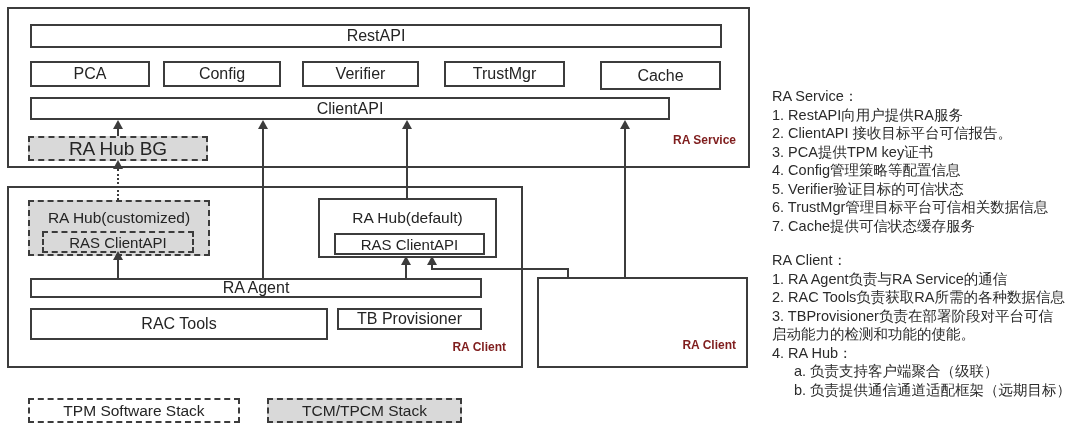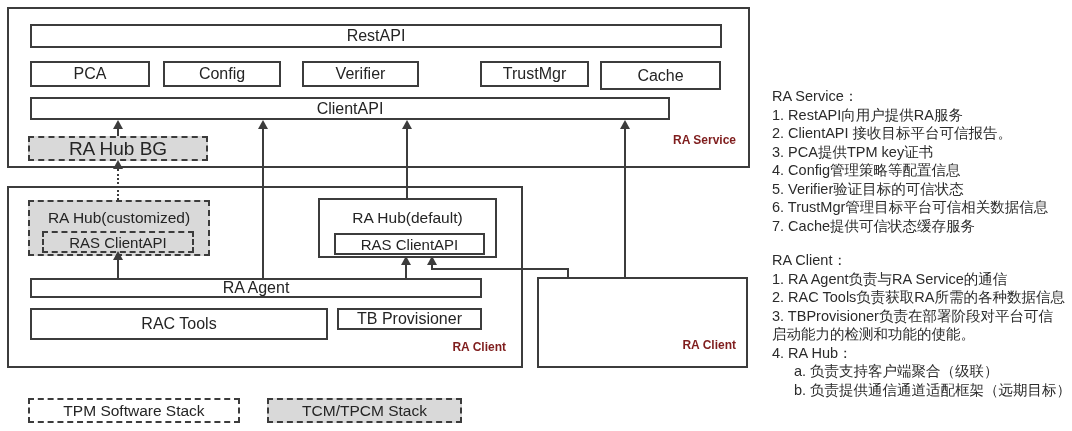--- a/index.html
+++ b/index.html
@@ -45,21 +45,21 @@
 
 <div class="canvas">
 
   <div class="box" style="left:7px;top:7px;width:743px;height:161px;"></div>
 
   <div class="box" style="left:30px;top:24px;width:692px;height:24px;">RestAPI</div>
 
   <div class="box" style="left:30px;top:61px;width:120px;height:26px;">PCA</div>
   <div class="box" style="left:302px;top:61px;width:117px;height:26px;">Verifier</div>
   <div class="box" style="left:163px;top:61px;width:118px;height:26px;">Config</div>
-  <div class="box" style="left:480px;top:61px;width:109px;height:26px;">TrustMgr</div>
+  <div class="box" style="left:444px;top:61px;width:121px;height:26px;">TrustMgr</div>
   <div class="box" style="left:600px;top:61px;width:121px;height:29px;">Cache</div>
 
   <div class="box" style="left:30px;top:97px;width:640px;height:23px;">ClientAPI</div>
 
   <div class="box dashed grayfill" style="left:28px;top:136px;width:180px;height:25px;font-size:19px;">RA Hub BG</div>
 
   <div class="blabel" style="left:590px;top:133px;width:146px;">RA Service</div>
 
   <div class="box" style="left:7px;top:186px;width:516px;height:182px;"></div>
 

